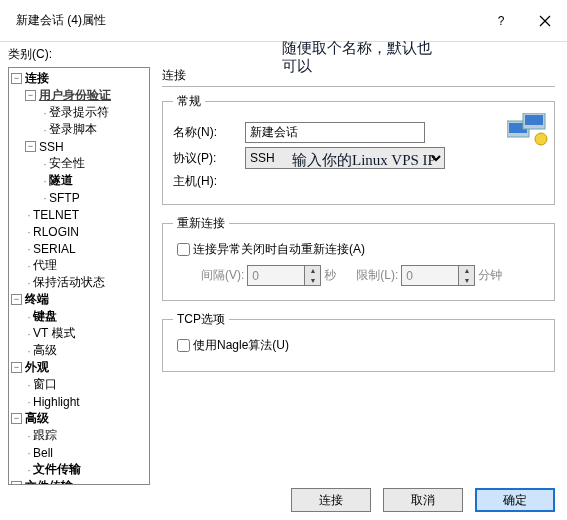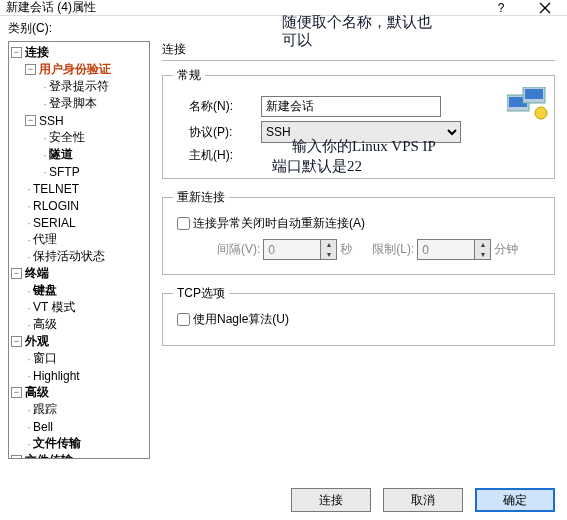--- a/index.html
+++ b/index.html
@@ -1,33 +1,33 @@
 <!DOCTYPE html>
 <html><head>
 <meta charset="utf-8">
 <style>
 * { box-sizing: border-box; font-family: "Microsoft YaHei", "SimSun", Tahoma, sans-serif; font-size: 12px; }
 body { margin: 0; background: #fff; width: 567px; height: 520px; overflow: hidden; color: #000; }
-.titlebar { height: 16px; display: flex; align-items: center; padding-left: 6px; border-bottom: 1px solid #ddd; }
+.titlebar { height: 42px; display: flex; align-items: center; padding-left: 16px; border-bottom: 1px solid #ddd; }
 .titlebar .spacer { flex: 1; }
 .sysbtn { width: 44px; height: 28px; display: flex; align-items: center; justify-content: center; }
 .category-label { padding: 4px 8px 2px; }
 .body-row { display: flex; height: 420px; }
 .tree { width: 142px; margin: 2px 2px 0 8px; border: 1px solid #888; background: #fff; overflow: auto; padding: 2px 0; }
 .tree-row { display: flex; align-items: center; height: 17px; white-space: nowrap; cursor: default; }
 .tree-row .toggle { width: 11px; height: 11px; border: 1px solid #888; margin-right: 3px; font-size: 9px; line-height: 9px; text-align: center; color: #555; }
 .tree-row .dash { width: 8px; text-align: center; color: #888; }
 .tree-row .bold { font-weight: bold; }
-.tree-row .link { color: #c2410c; font-weight: bold; }
+.tree-row .link { color: #404040; text-decoration: underline; font-weight: bold; }
 .main { flex: 1; padding: 2px 12px 0 10px; position: relative; }
 fieldset { border: 1px solid #b5b5b5; margin: 0 0 10px 0; padding: 8px 10px 10px; }
 legend { padding: 0 4px; }
 .conn-legend { border: none; margin: 0 0 6px 0; padding: 0; }
 .conn-legend legend { border-bottom: 1px solid #b5b5b5; width: 100%; padding: 0 0 2px 0; }
-.form-row { display: flex; align-items: center; margin: 4px 16px; }
+.form-row { display: flex; align-items: center; margin: 4px 0; }
 .form-row .lbl { width: 72px; }
 .form-row input[type=text] { height: 21px; border: 1px solid #7a7a7a; padding: 0 4px; background: #fff; }
 .form-row select { height: 22px; border: 1px solid #7a7a7a; background: #eaeaea; }
 .form-row textarea { border: 1px solid #7a7a7a; width: 200px; height: 42px; resize: none; }
 .spin { display: inline-flex; align-items: center; }
 .spin input { width: 58px; height: 21px; border: 1px solid #7a7a7a; padding: 0 4px; }
 .spin .arrows { width: 16px; height: 21px; border: 1px solid #7a7a7a; border-left: none; display: flex; flex-direction: column; background: #e6e6e6; }
 .spin .arrows span { flex: 1; font-size: 7px; text-align: center; line-height: 9px; color: #444; }
 .checkbox-row { display: flex; align-items: center; margin-bottom: 6px; }
 .footer { position: absolute; bottom: 8px; right: 12px; display: flex; gap: 12px; }
@@ -220,22 +220,21 @@
     <fieldset>
       <legend>TCP选项</legend>
       <div class="checkbox-row">
         <input type="checkbox" style="">
         <span>使用Nagle算法(U)</span>
       </div>
     </fieldset>
 
     <div class="annot" style="top:-26px;left:130px">随便取个名称，默认也</div>
     <div class="annot" style="top:-8px;left:130px">可以</div>
-    <div class="annot" style="top:98px;left:140px">输入你的Linux VPS IP</div>
-    <div class="annot" style="top:118px;left:120px">端口默认是22</div>
+    <div class="annot" style="top:86px;left:140px">输入你的Linux VPS IP</div>
   </div>
 </div>
 
 <div class="footer">
   <div class="btn">连接</div>
   <div class="btn">取消</div>
   <div class="btn primary">确定</div>
 </div>
 
 </body></html>

